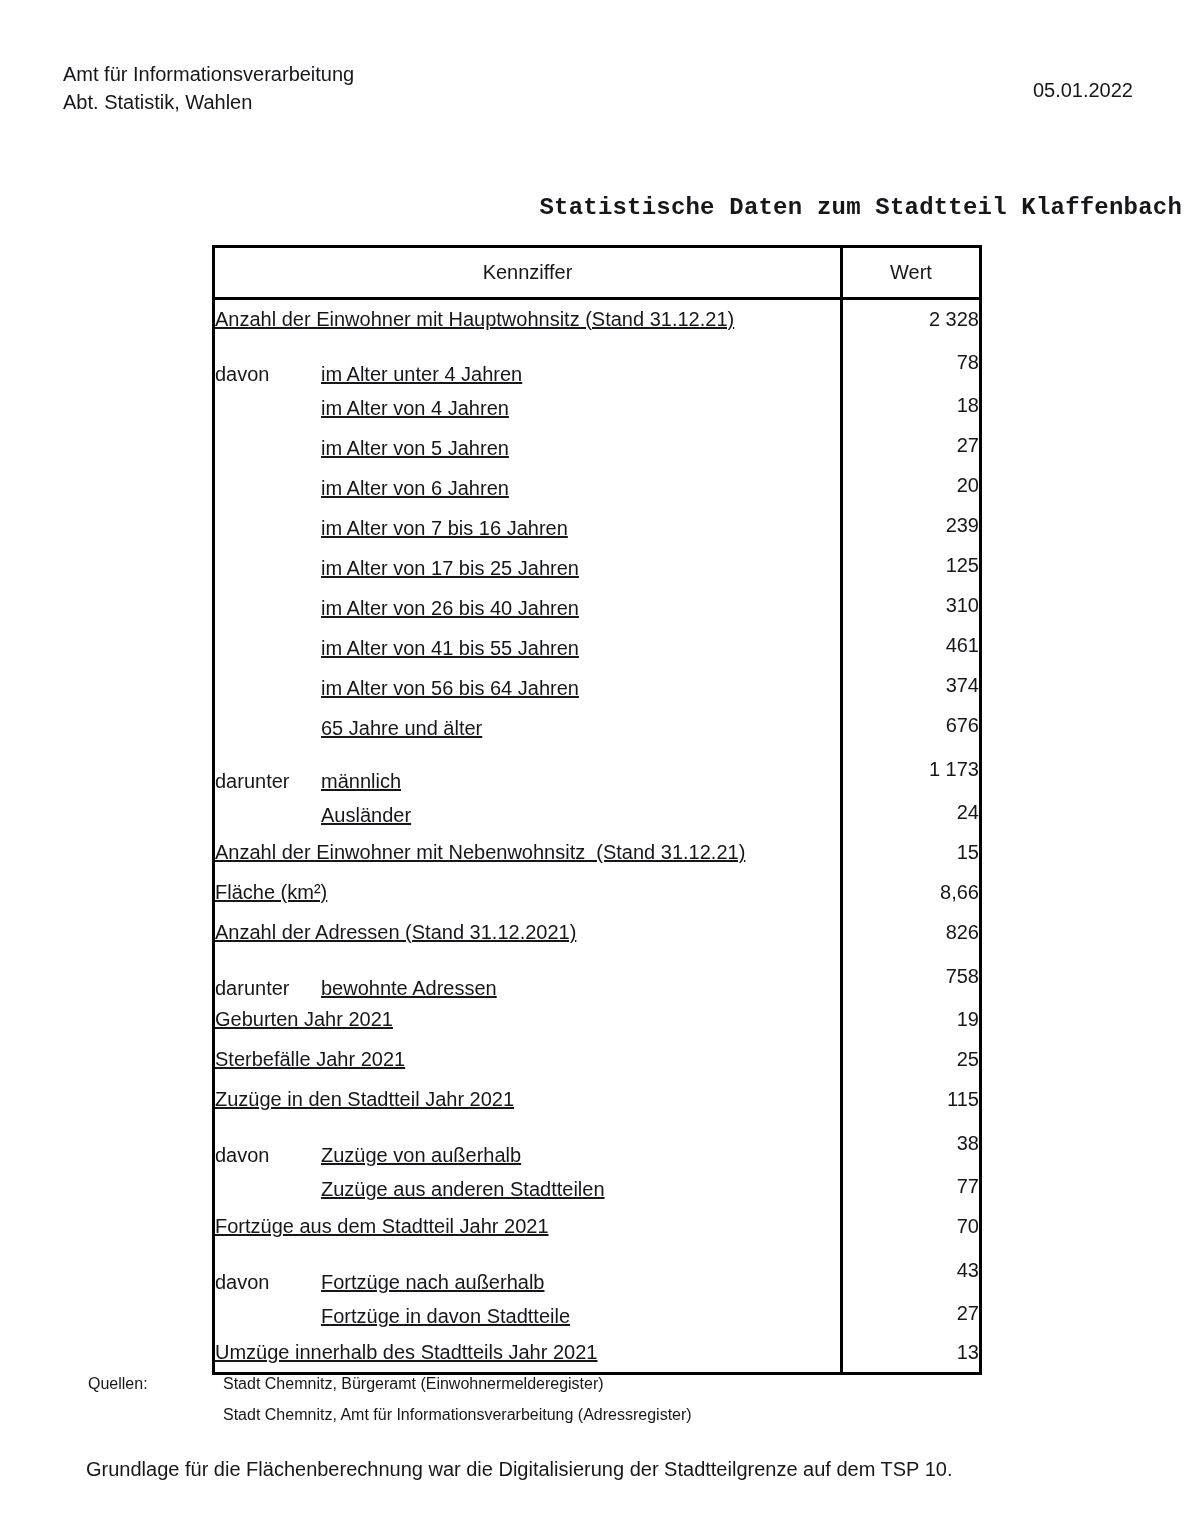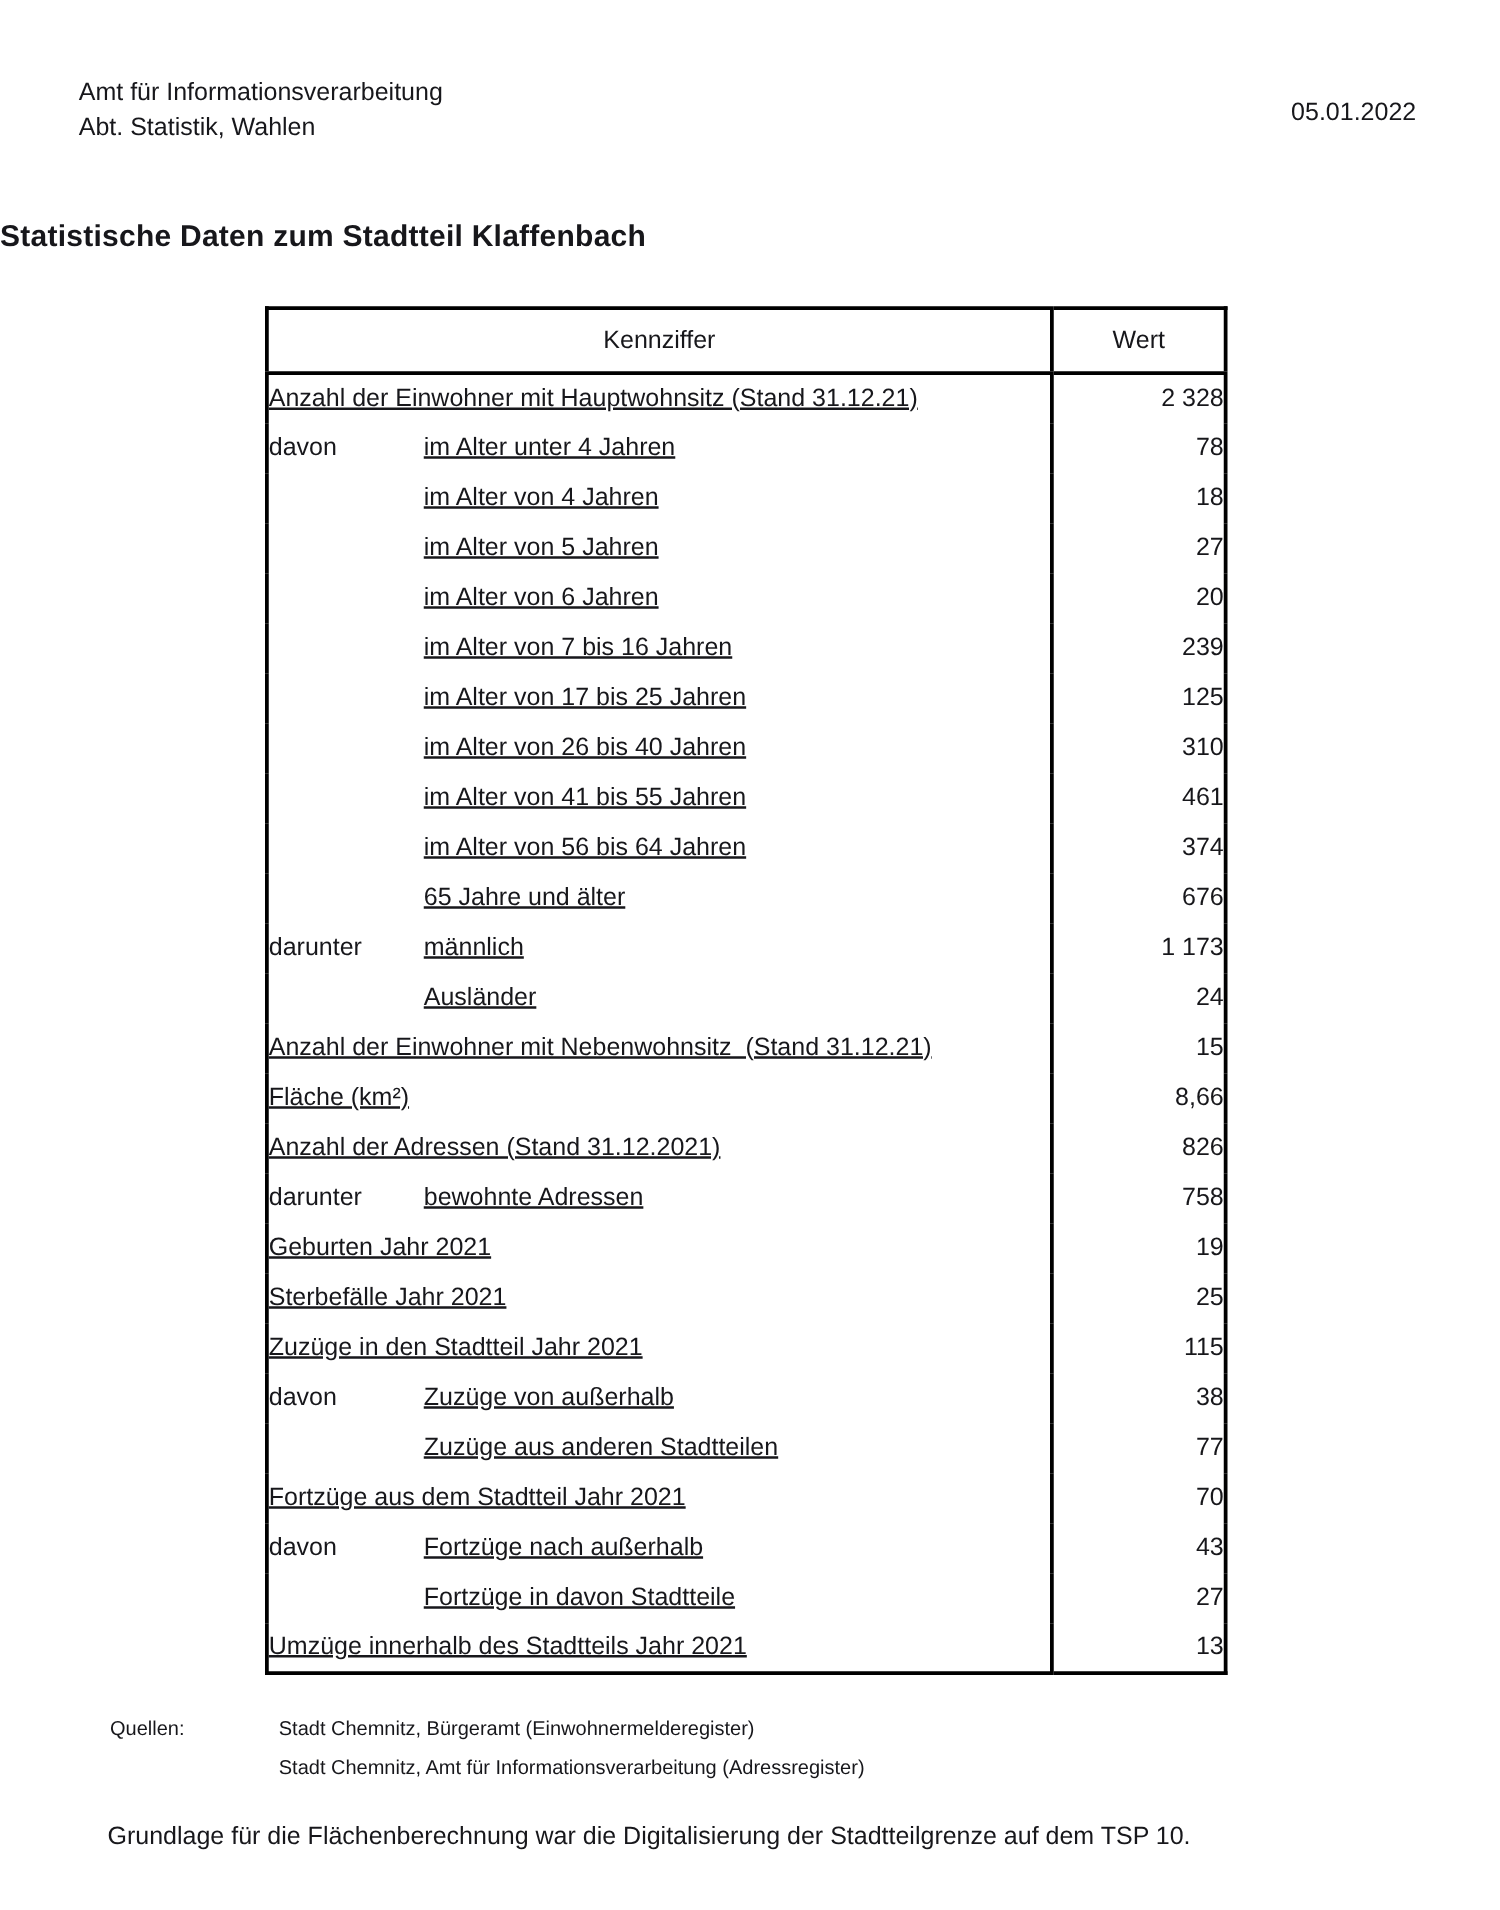--- a/index.html
+++ b/index.html
@@ -34,25 +34,26 @@
     font-size: 20px;
     margin-top: 17px;
   }
 
   
   .doc-title {
     position: absolute;
     left: 0;
     right: 0;
     top: 176px;
-    margin: 0;
-    text-align: left;
+    margin: 18px;
+    text-align: right;
     font-size: 24px;
     font-weight: bold;
     letter-spacing: 0.2px;
+    font-family: Liberation Mono, monospace;
   }
 
   
   table.stats-table {
     position: absolute;
     left: 212px;
     top: 245px;
     width: 770px;
     border-collapse: collapse;
     border: 3px solid #000000;
@@ -79,21 +80,22 @@
   }
   td.cell-kennziffer {
     padding-left: 13px;
   }
   td.cell-wert {
     text-align: right;
     padding-right: 26px;
   }
   .row-prefix {
     display: inline-block;
-    width: 124px;
+    width: 106px;
+    margin-top: 24px;
   }
   .row-label {
     white-space: pre;
     text-decoration: underline;
   }
 
   
   .sources {
     position: absolute;
     left: 88px;

